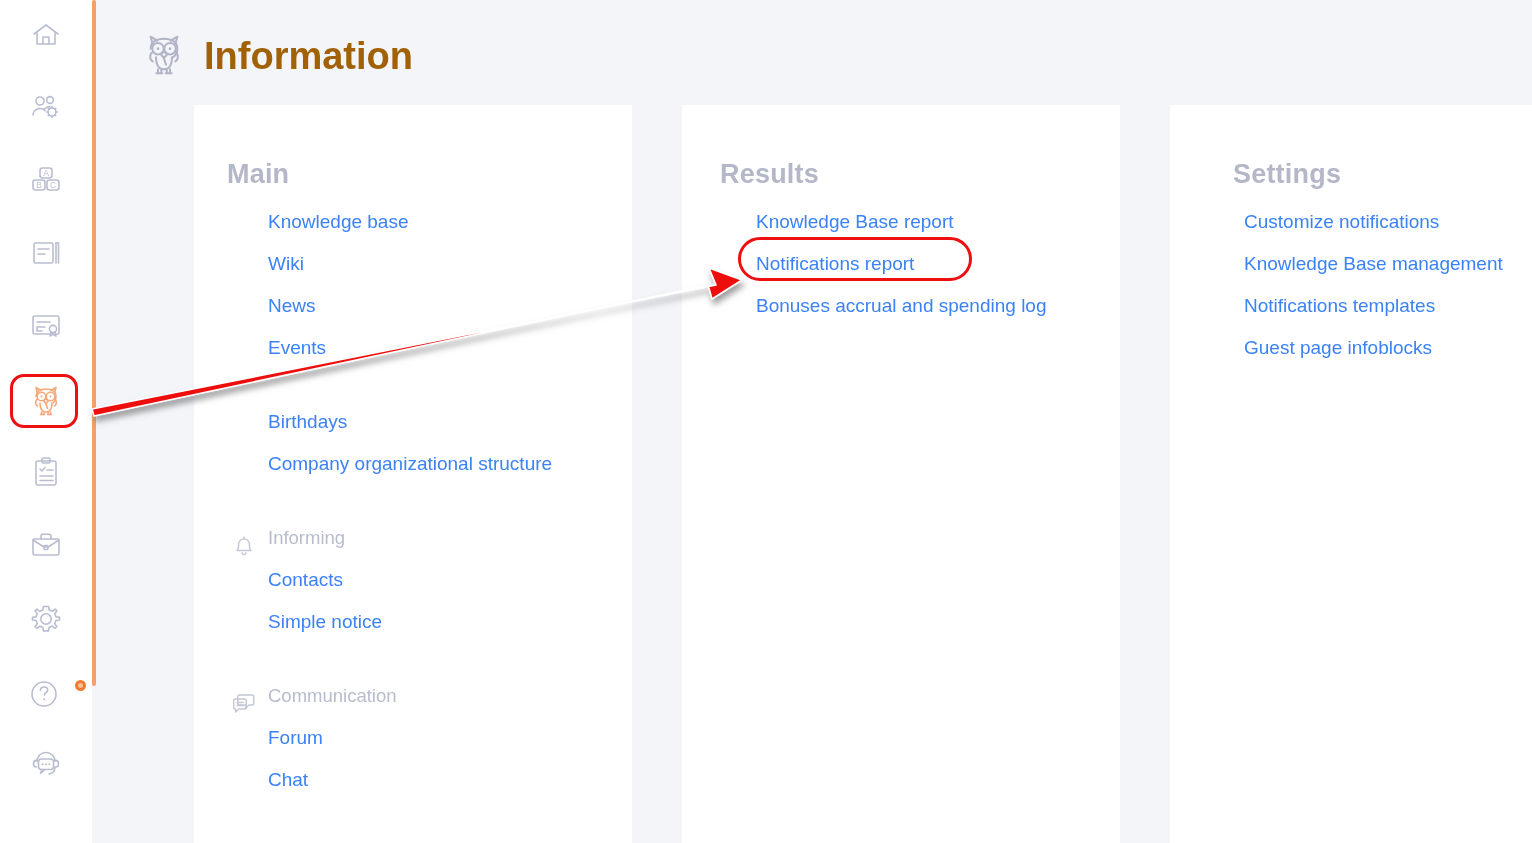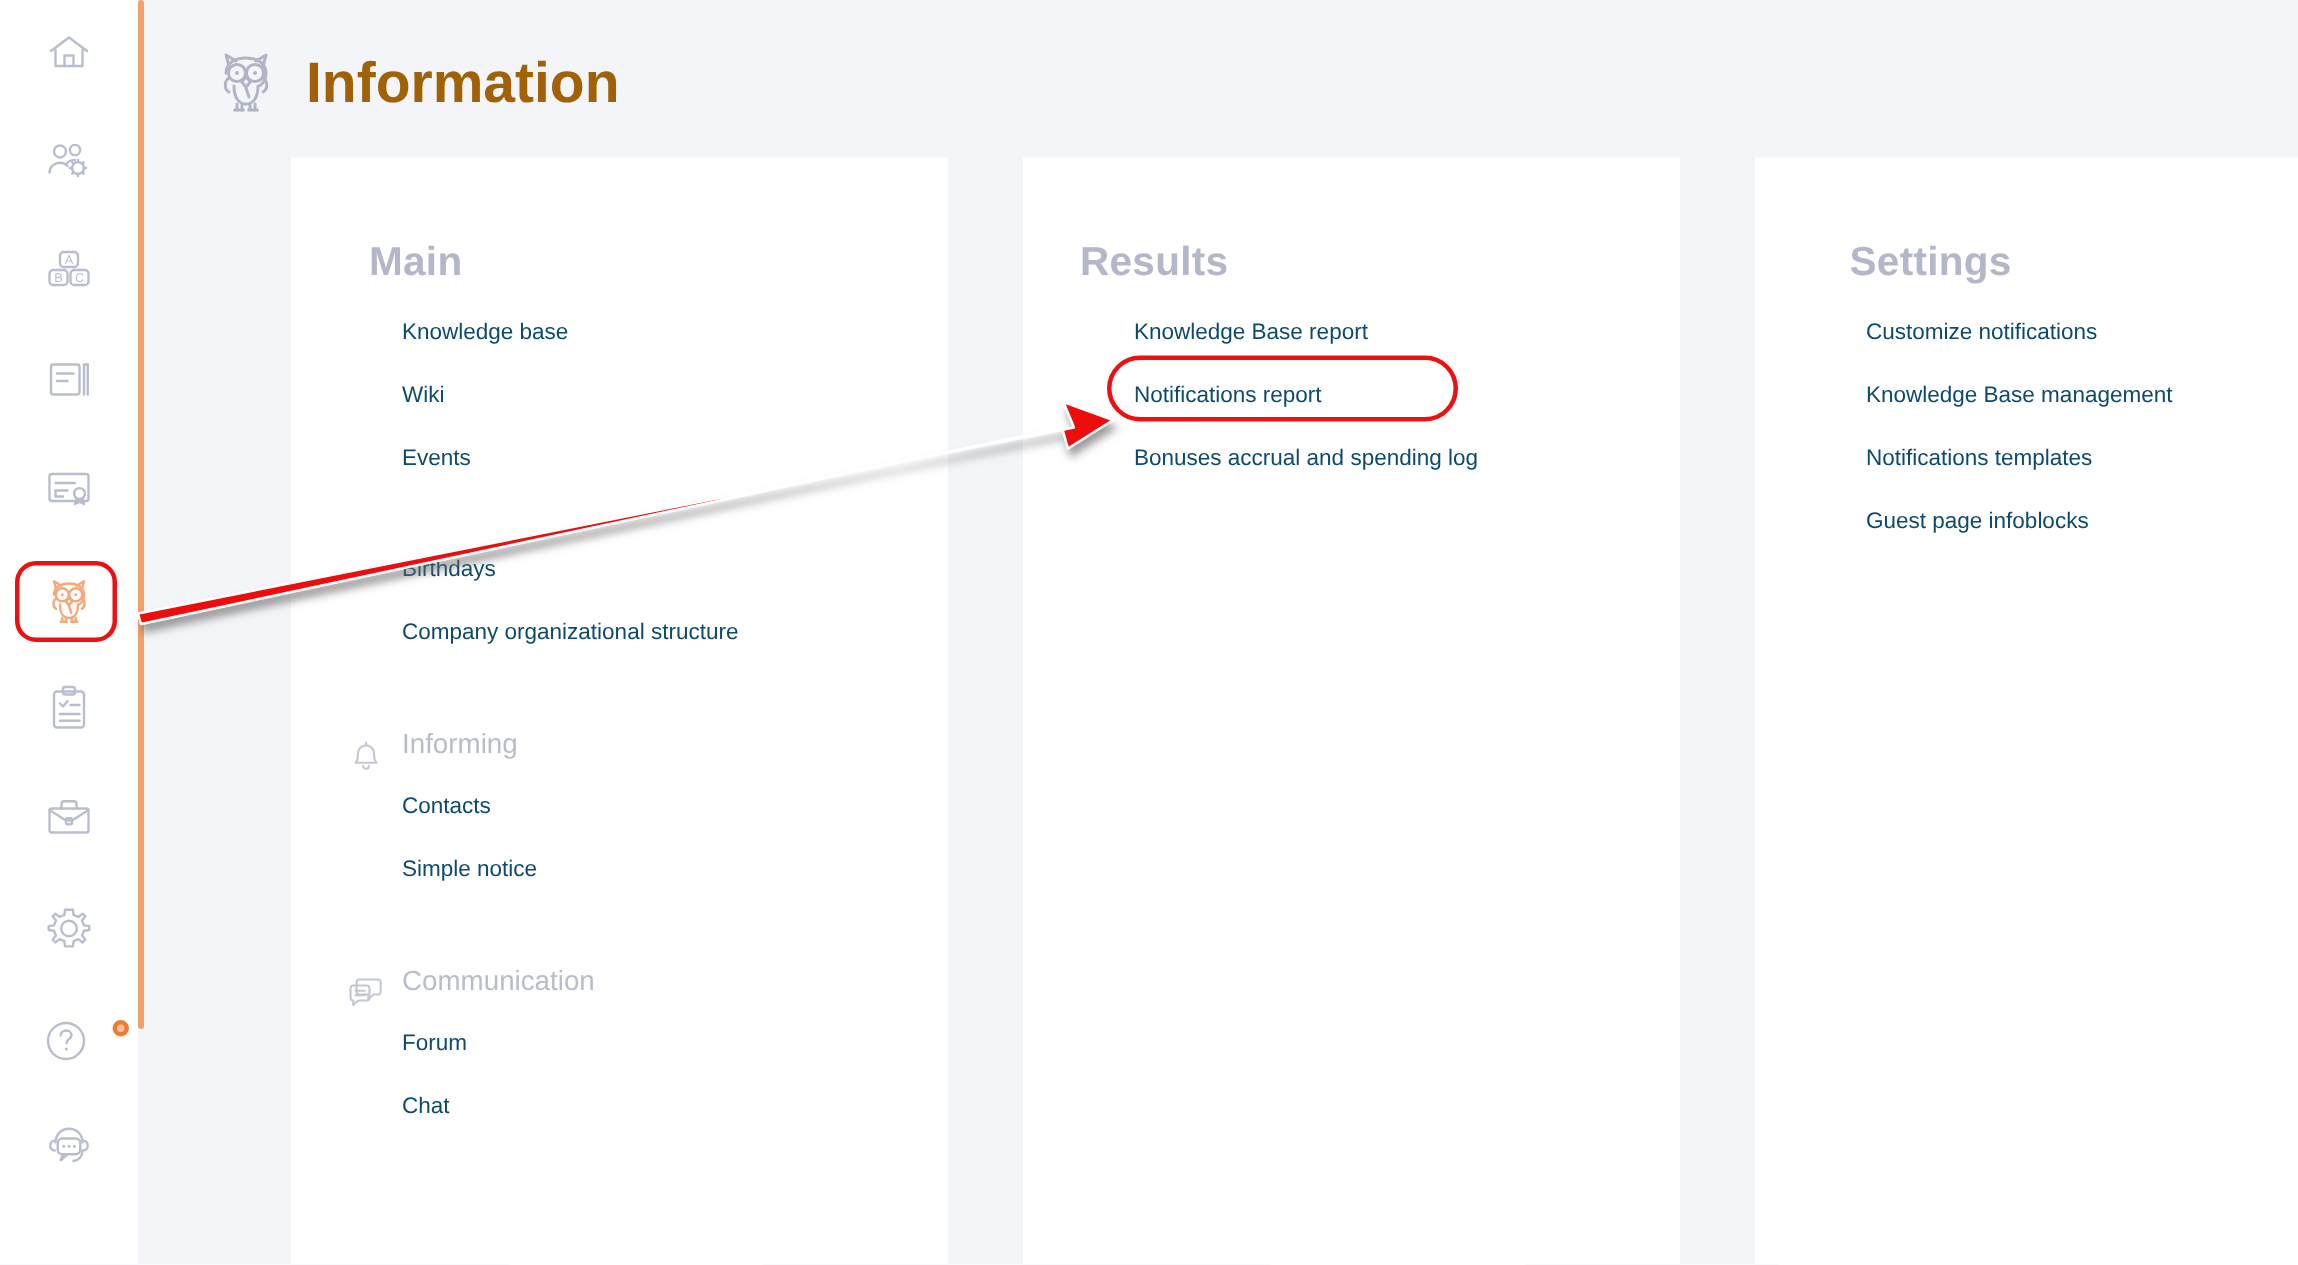--- a/index.html
+++ b/index.html
@@ -83,33 +83,33 @@
   #card-settings { left: 1170px; width: 362px; }
 
   .card-title {
     position: absolute;
     top: 32px;
     font-size: 27px;
     font-weight: bold;
     color: #b3b7c8;
     letter-spacing: 0.2px;
   }
-  #card-main .card-title     { left: 52px; }
+  #card-main .card-title     { left: 33px; }
   #card-results .card-title  { left: 38px; }
   #card-settings .card-title { left: 38px; margin-left: 25px; }
 
   .link-list {
     position: absolute;
     left: 74px;
     top: 96px;
     right: 8px;
   }
   .link-row {
-    font-size: 15px;
-    color: #0c4a6e;
+    font-size: 19px;
+    color: #3b82f6;
     line-height: 42px;
     height: 42px;
     white-space: nowrap;
     cursor: pointer;
   }
   .gap-row { height: 32px; }
 
   .group-head {
     display: flex;
     align-items: flex-end;
@@ -307,20 +307,21 @@
       </svg>
     </span>
     <h1 class="page-title">Information</h1>
   </div>
 
   <section class="card" id="card-main">
     <h2 class="card-title">Main</h2>
     <div class="link-list">
       <div class="link-row">Knowledge base</div>
       <div class="link-row">Wiki</div>
+      <div class="link-row">News</div>
       <div class="link-row">Events</div>
 
       <div class="gap-row"></div>
 
       <div class="link-row">Birthdays</div>
       <div class="link-row">Company organizational structure</div>
 
       <div class="gap-row"></div>
 
       <div class="group-head">

